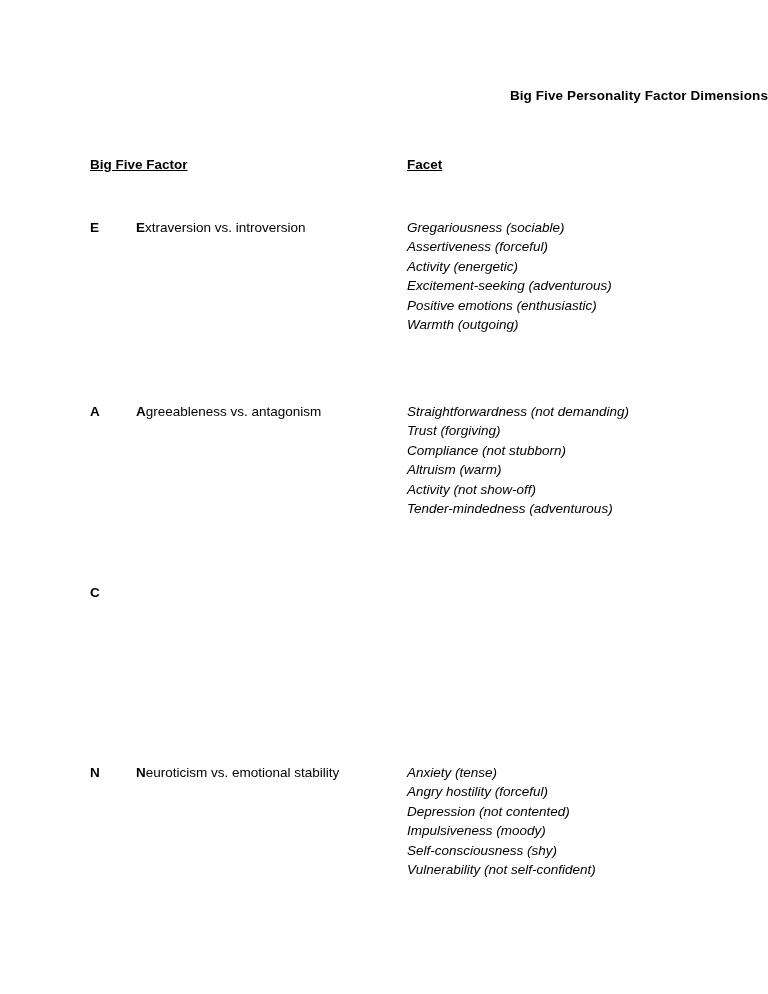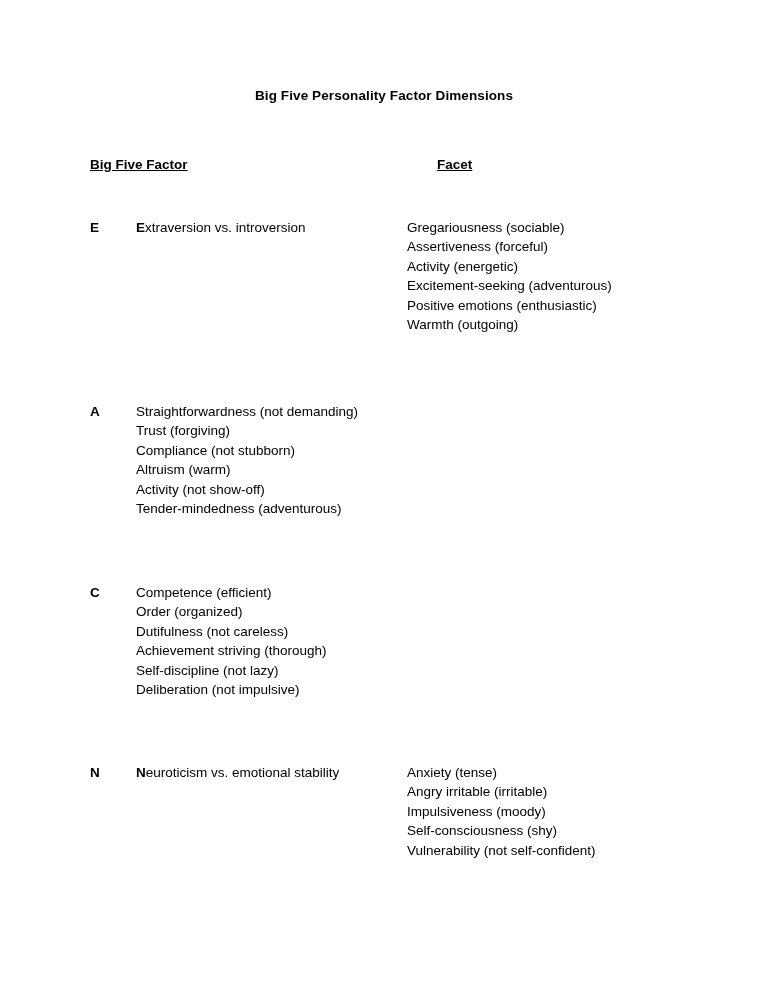--- a/index.html
+++ b/index.html
@@ -14,34 +14,33 @@
     background: #ffffff;
     color: #000000;
     font-family: "Liberation Sans", sans-serif;
     overflow: hidden;
   }
   .doc-title {
     position: absolute;
     top: 88px;
     left: 0;
     width: 100%;
-    text-align: center;
+    text-align: right;
     font-size: 13.5px;
     font-weight: bold;
     letter-spacing: 0.1px;
   }
   .col-headers {
     position: absolute;
     top: 157px;
     left: 90px;
     right: 40px;
     display: flex;
     font-size: 13.5px;
     font-weight: bold;
-    gap: 30px;
   }
   .hcell-factor {
     width: 317px;
     flex: 0 0 317px;
   }
   .u {
     text-decoration: underline;
   }
   .factor-row {
     position: absolute;
@@ -65,20 +64,21 @@
     width: 271px;
   }
   .cell-factor .initial {
     font-weight: bold;
   }
   .cell-facets {
     flex: 1 1 auto;
   }
   .facet-line {
     white-space: nowrap;
+    font-style: italic;
   }
 </style>
 </head>
 <body>
 
 <div class="page">
 
   <div class="doc-title">Big Five Personality Factor Dimensions</div>
 
   <div class="col-headers">
@@ -98,47 +98,41 @@
       <div class="facet-line">Assertiveness (forceful)</div>
       <div class="facet-line">Activity (energetic)</div>
       <div class="facet-line">Excitement-seeking (adventurous)</div>
       <div class="facet-line">Positive emotions (enthusiastic)</div>
       <div class="facet-line">Warmth (outgoing)</div>
     </div>
   </div>
 
   <div class="factor-row row-a">
     <div class="cell-code">A</div>
+    <div class="cell-factor"><span class="initial">A</span><span>greeableness vs. antagonism</span></div>
     <div class="cell-facets">
       <div class="facet-line">Straightforwardness (not demanding)</div>
       <div class="facet-line">Trust (forgiving)</div>
       <div class="facet-line">Compliance (not stubborn)</div>
       <div class="facet-line">Altruism (warm)</div>
       <div class="facet-line">Activity (not show-off)</div>
       <div class="facet-line">Tender-mindedness (adventurous)</div>
     </div>
   </div>
 
   <div class="factor-row row-c">
     <div class="cell-code">C</div>
-    <div class="cell-facets">
-      <div class="facet-line">Competence (efficient)</div>
-      <div class="facet-line">Order (organized)</div>
-      <div class="facet-line">Dutifulness (not careless)</div>
-      <div class="facet-line">Achievement striving (thorough)</div>
-      <div class="facet-line">Self-discipline (not lazy)</div>
-      <div class="facet-line">Deliberation (not impulsive)</div>
-    </div>
   </div>
 
   <div class="factor-row row-n">
     <div class="cell-code">N</div>
     <div class="cell-factor"><span class="initial">N</span><span>euroticism vs. emotional stability</span></div>
     <div class="cell-facets">
       <div class="facet-line">Anxiety (tense)</div>
-      <div class="facet-line">Angry irritable (irritable)</div>
+      <div class="facet-line">Angry hostility (forceful)</div>
+      <div class="facet-line">Depression (not contented)</div>
       <div class="facet-line">Impulsiveness (moody)</div>
       <div class="facet-line">Self-consciousness (shy)</div>
       <div class="facet-line">Vulnerability (not self-confident)</div>
     </div>
   </div>
 
 </div>
 
 </body></html>

